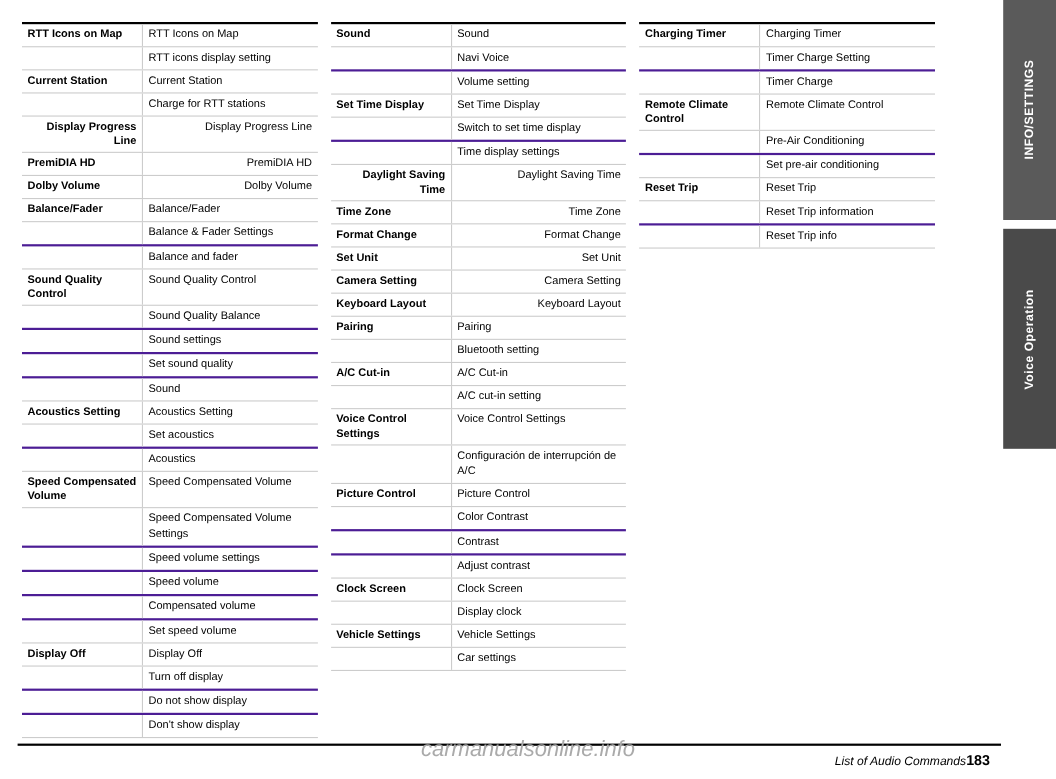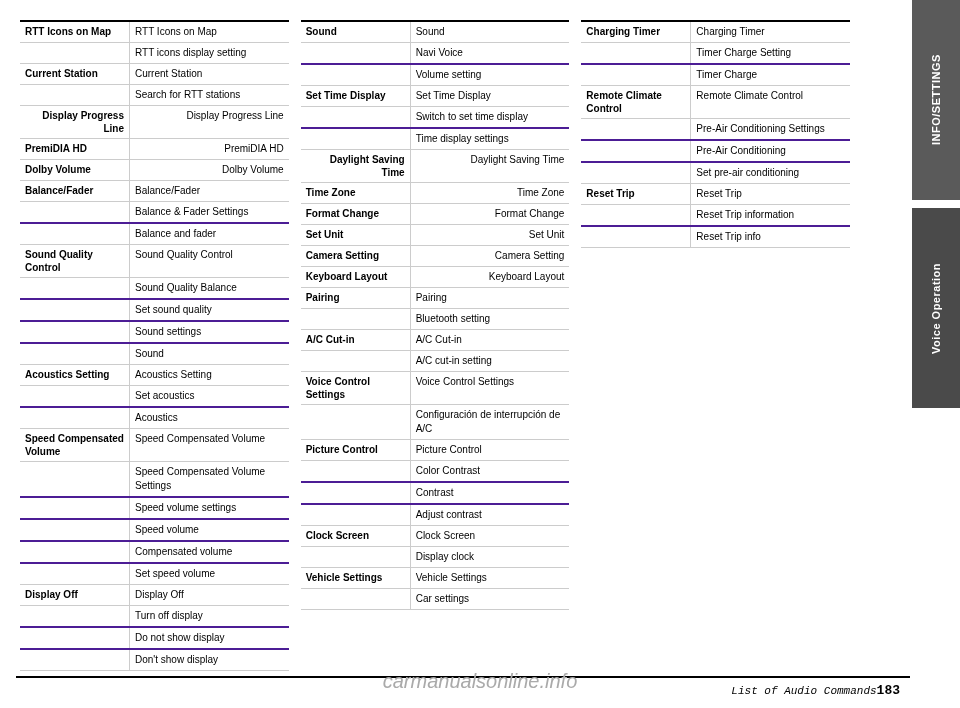--- a/index.html
+++ b/index.html
@@ -138,25 +138,24 @@
     }
 
     
     .footer {
       position: absolute;
       bottom: 10px;
       left: 16px;
       right: 50px;
       display: flex;
       justify-content: flex-end;
-      align-items: center;
+      align-items: flex-end;
       padding-right: 10px;
       border-top: 2px solid #000;
       padding-top: 5px;
-      font-family: Liberation Mono, monospace;
     }
 
     .footer-text {
       font-size: 11px;
       font-style: italic;
     }
 
     .footer-page {
       font-size: 13px;
       font-weight: bold;
@@ -193,21 +192,21 @@
               <div class="sub-cell-value">RTT icons display setting</div>
             </div>
           </div>
           <div class="section-group">
             <div class="table-row">
               <div class="cell-header">Current Station</div>
               <div class="cell-value">Current Station</div>
             </div>
             <div class="sub-row">
               <div class="sub-cell-empty"></div>
-              <div class="sub-cell-value">Search for RTT stations</div>
+              <div class="sub-cell-value">Charge for RTT stations</div>
             </div>
           </div>
           <div class="section-group">
             <div class="table-row">
               <div class="cell-header">Display Progress Line</div>
               <div class="cell-value">Display Progress Line</div>
             </div>
           </div>
           <div class="section-group">
             <div class="table-row">
@@ -239,25 +238,25 @@
             <div class="table-row">
               <div class="cell-header">Sound Quality Control</div>
               <div class="cell-value">Sound Quality Control</div>
             </div>
             <div class="sub-row">
               <div class="sub-cell-empty"></div>
               <div class="sub-cell-value">Sound Quality Balance</div>
             </div>
             <div class="sub-row">
               <div class="sub-cell-empty"></div>
+              <div class="sub-cell-value">Sound settings</div>
+            </div>
+            <div class="sub-row">
+              <div class="sub-cell-empty"></div>
               <div class="sub-cell-value">Set sound quality</div>
-            </div>
-            <div class="sub-row">
-              <div class="sub-cell-empty"></div>
-              <div class="sub-cell-value">Sound settings</div>
             </div>
             <div class="sub-row">
               <div class="sub-cell-empty"></div>
               <div class="sub-cell-value">Sound</div>
             </div>
           </div>
           <div class="section-group">
             <div class="table-row">
               <div class="cell-header">Acoustics Setting</div>
               <div class="cell-value">Acoustics Setting</div>
@@ -462,24 +461,20 @@
             </div>
             <div class="sub-row">
               <div class="sub-cell-empty"></div>
               <div class="sub-cell-value">Timer Charge</div>
             </div>
           </div>
           <div class="section-group">
             <div class="table-row">
               <div class="cell-header">Remote Climate Control</div>
               <div class="cell-value">Remote Climate Control</div>
-            </div>
-            <div class="sub-row">
-              <div class="sub-cell-empty"></div>
-              <div class="sub-cell-value">Pre-Air Conditioning Settings</div>
             </div>
             <div class="sub-row">
               <div class="sub-cell-empty"></div>
               <div class="sub-cell-value">Pre-Air Conditioning</div>
             </div>
             <div class="sub-row">
               <div class="sub-cell-empty"></div>
               <div class="sub-cell-value">Set pre-air conditioning</div>
             </div>
           </div>

